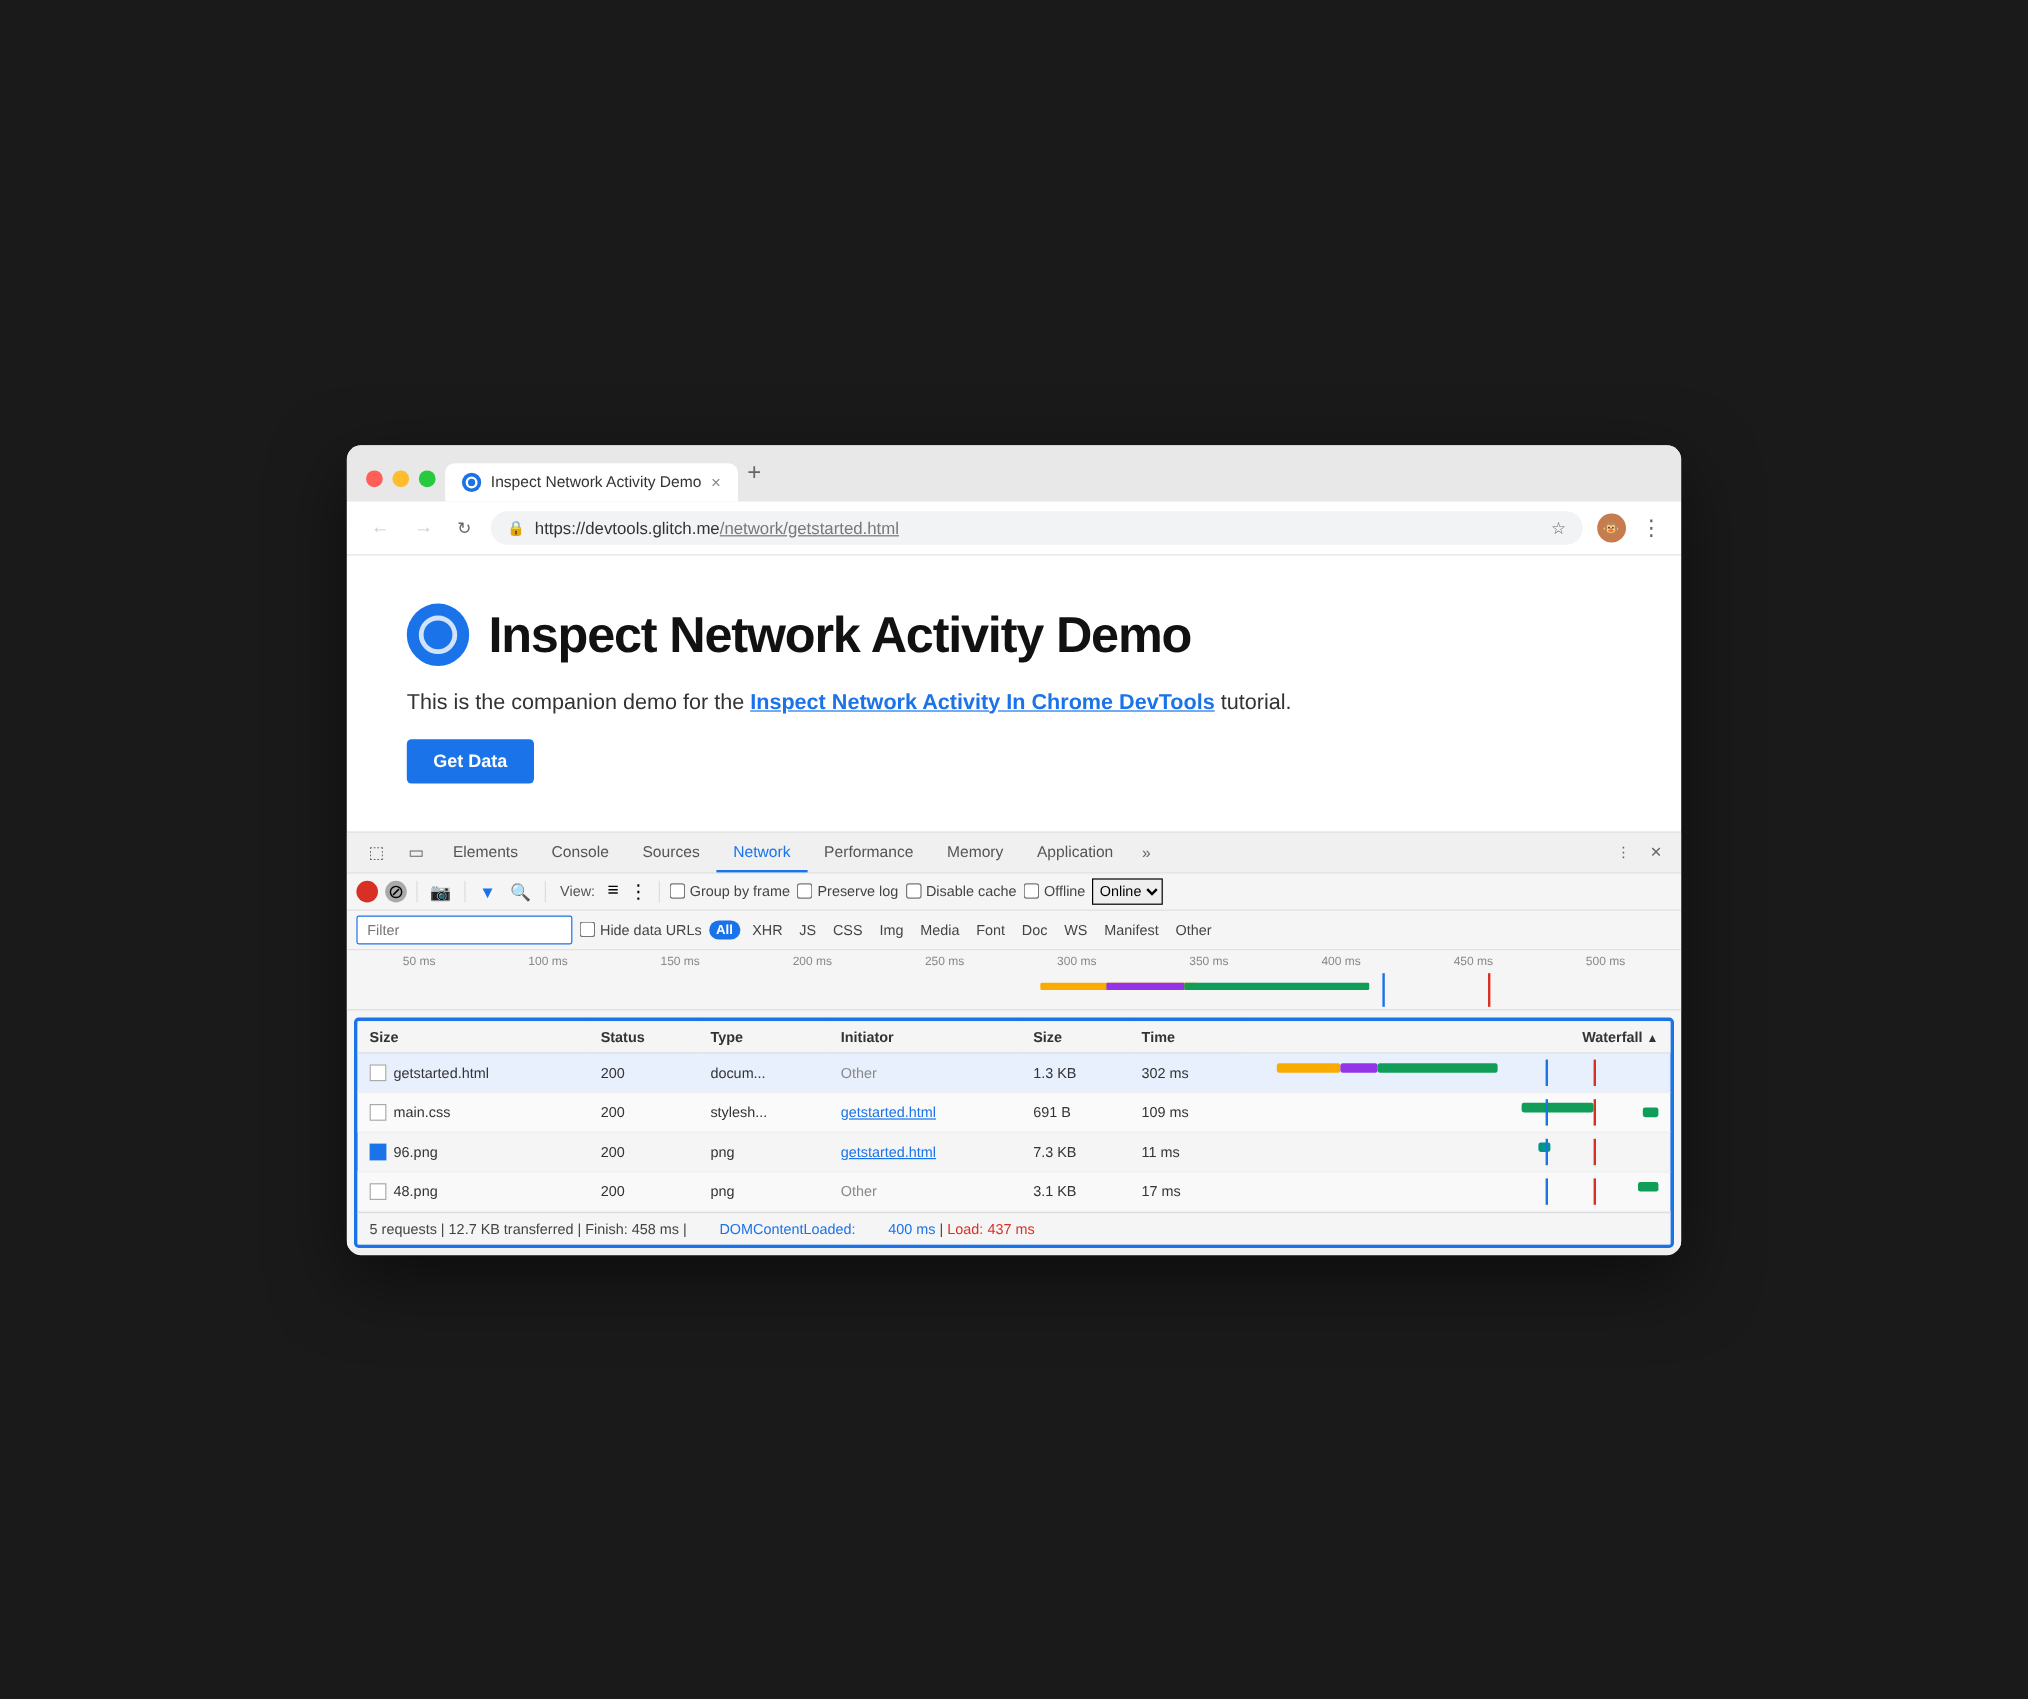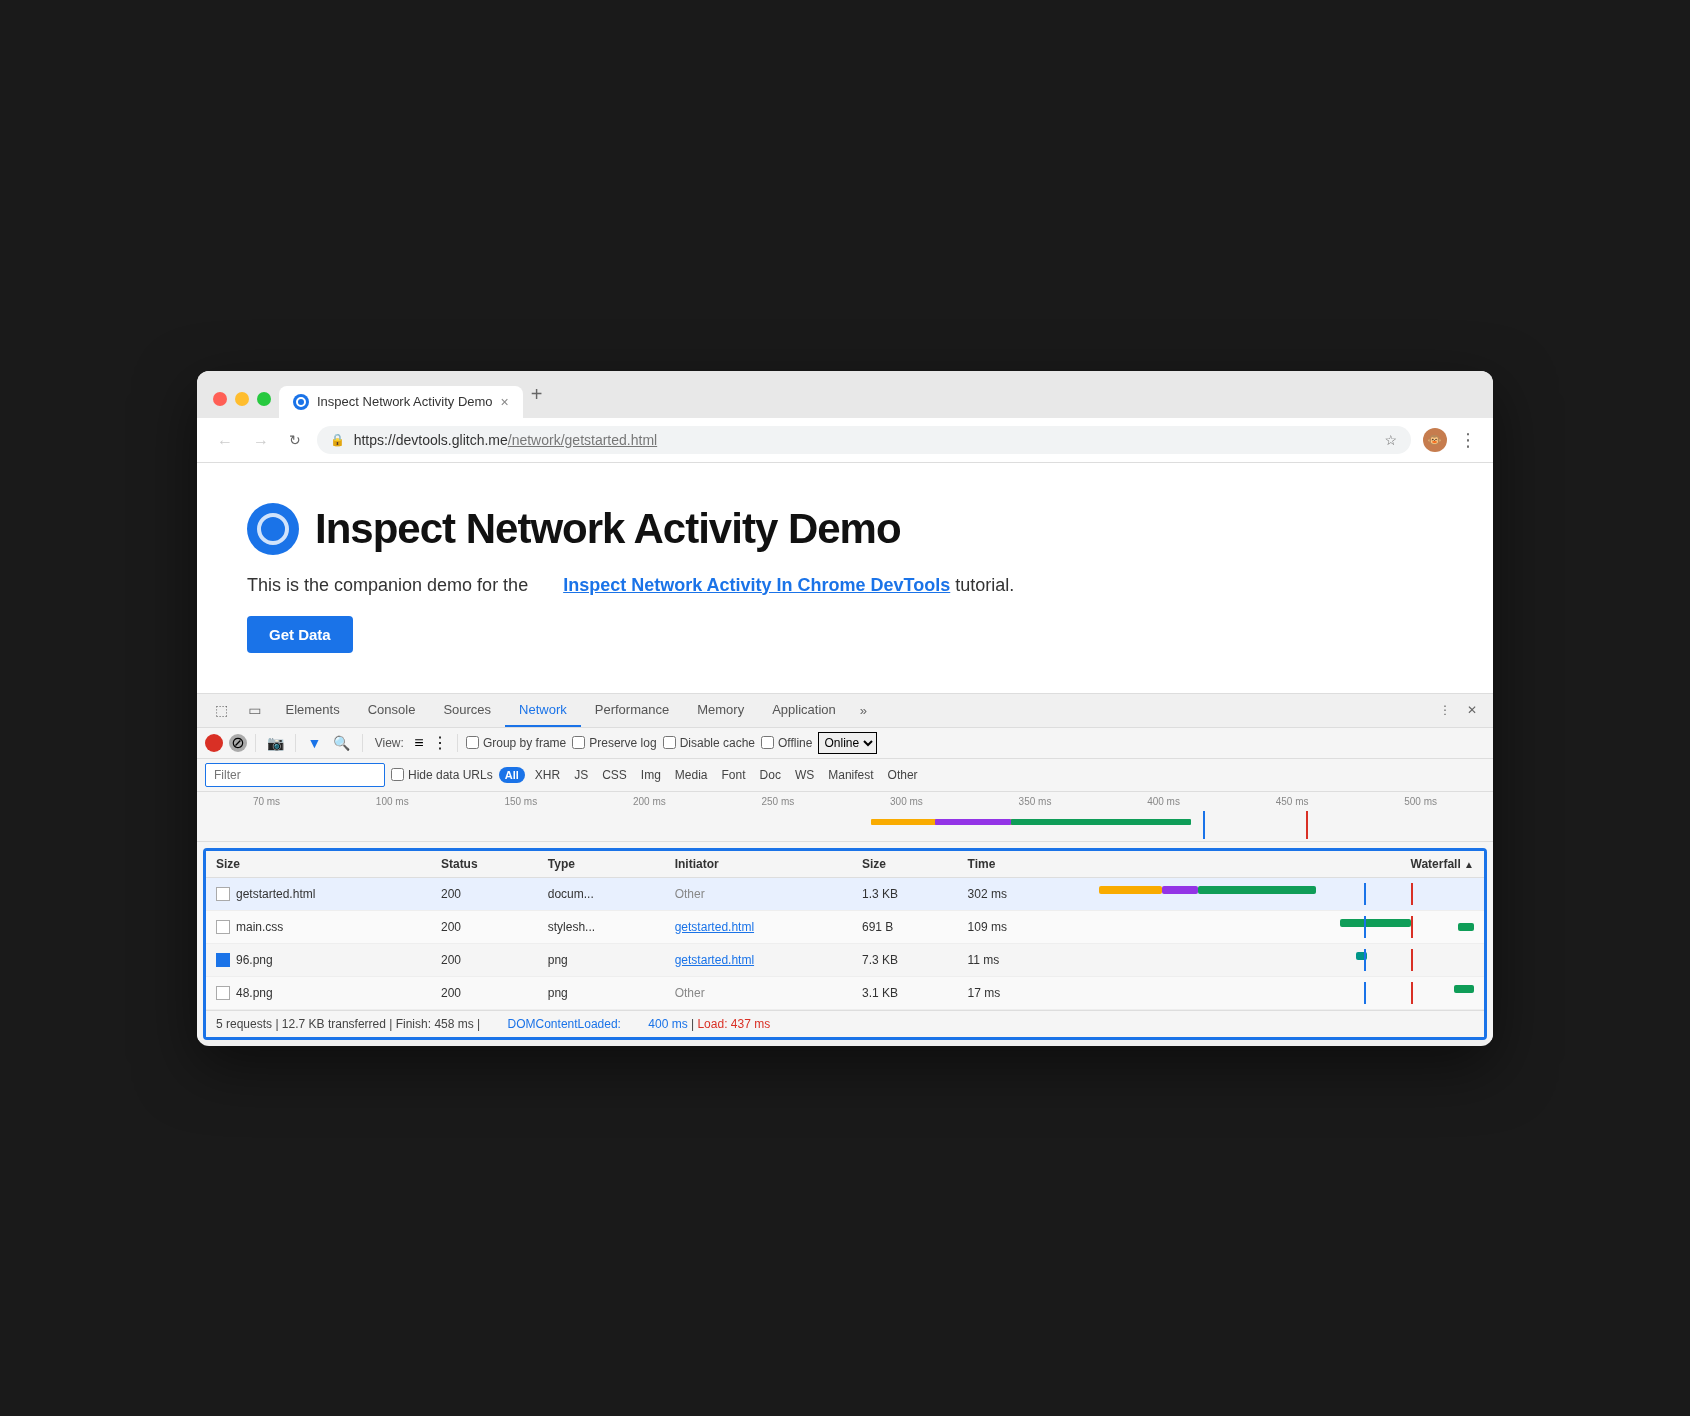--- a/index.html
+++ b/index.html
@@ -6,21 +6,21 @@
     body {
       background: #1a1a1a;
       display: flex;
       justify-content: center;
       align-items: center;
       min-height: 100vh;
       font-family: -apple-system, BlinkMacSystemFont, 'Segoe UI', sans-serif;
     }
 
     .browser-window {
-      width: 1296px;
+      width: 1112px;
       background: #f0f0f0;
       border-radius: 12px;
       overflow: hidden;
       box-shadow: 0 20px 60px rgba(0,0,0,0.5);
     }
 
     
     .title-bar {
       background: #e8e8e8;
       padding: 12px 16px 0;
@@ -187,21 +187,20 @@
     .page-description {
       font-size: 18px;
       color: #333;
       margin-bottom: 20px;
     }
 
     .page-link {
       color: #1a73e8;
       text-decoration: underline;
       font-weight: 600;
-      margin-left: 30px;
     }
 
     .get-data-btn {
       background: #1a73e8;
       color: white;
       border: none;
       border-radius: 4px;
       padding: 10px 22px;
       font-size: 15px;
       font-weight: 600;
@@ -619,21 +618,21 @@
       <span class="filter-type">Media</span>
       <span class="filter-type">Font</span>
       <span class="filter-type">Doc</span>
       <span class="filter-type">WS</span>
       <span class="filter-type">Manifest</span>
       <span class="filter-type">Other</span>
     </div>
 
     <div class="timeline">
       <div class="timeline-labels">
-        <span>70 ms</span>
+        <span>50 ms</span>
         <span>100 ms</span>
         <span>150 ms</span>
         <span>200 ms</span>
         <span>250 ms</span>
         <span>300 ms</span>
         <span>350 ms</span>
         <span>400 ms</span>
         <span>450 ms</span>
         <span>500 ms</span>
       </div>

